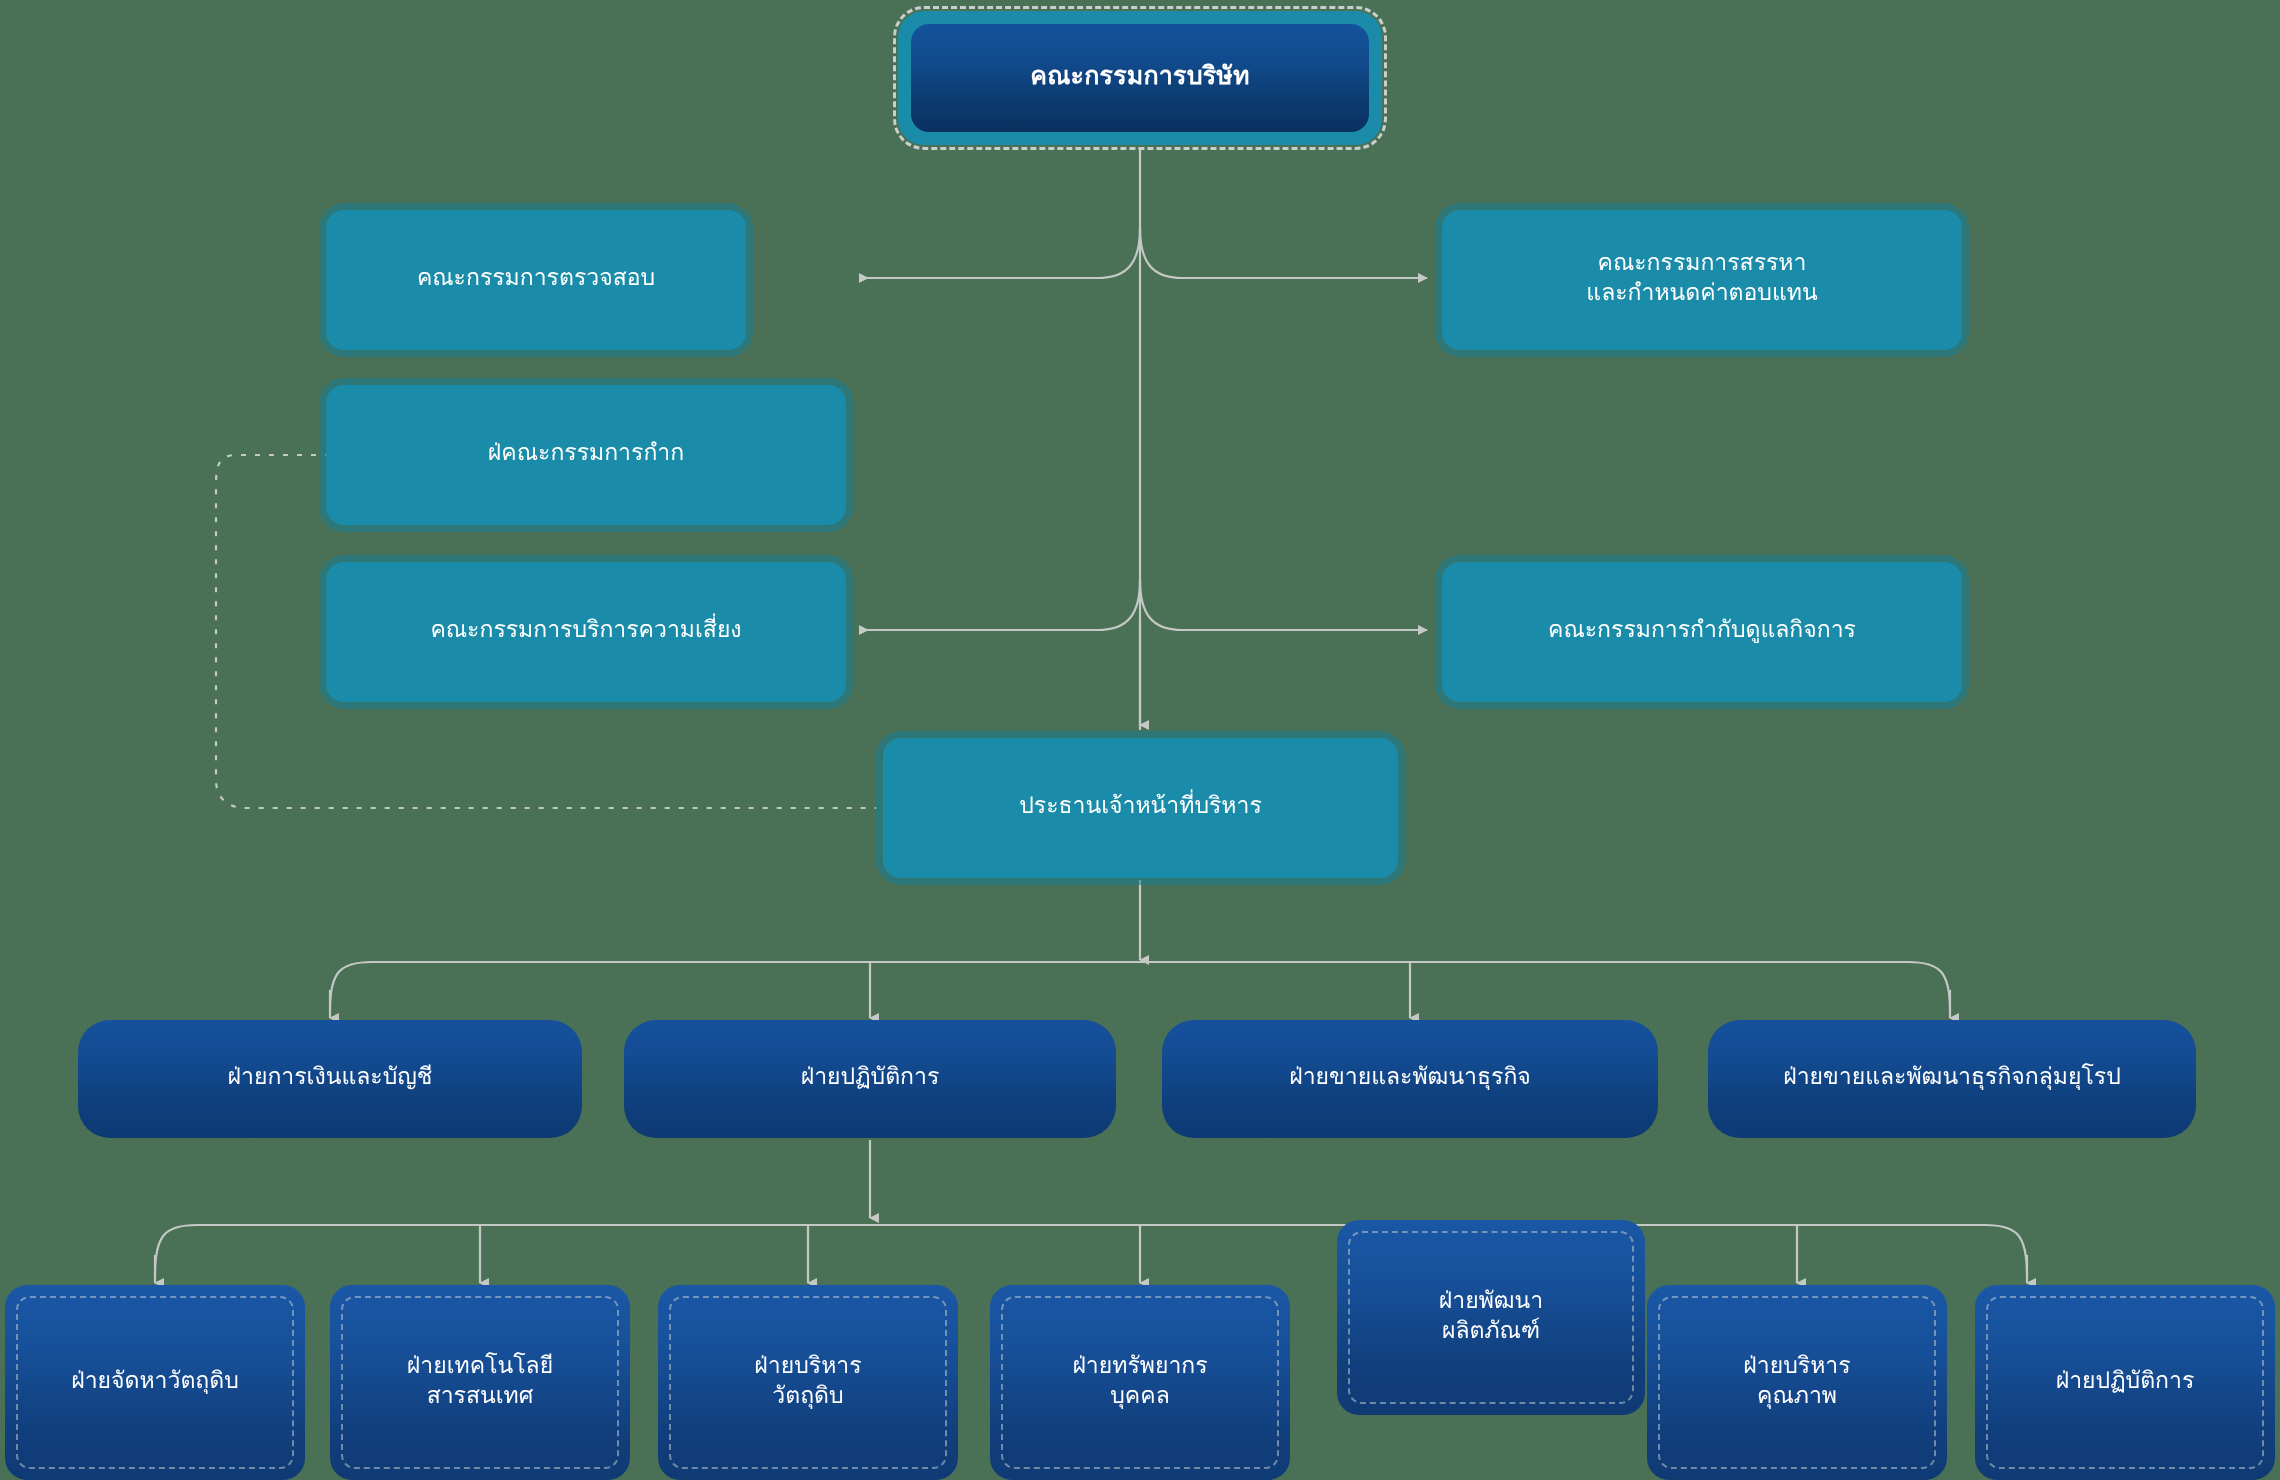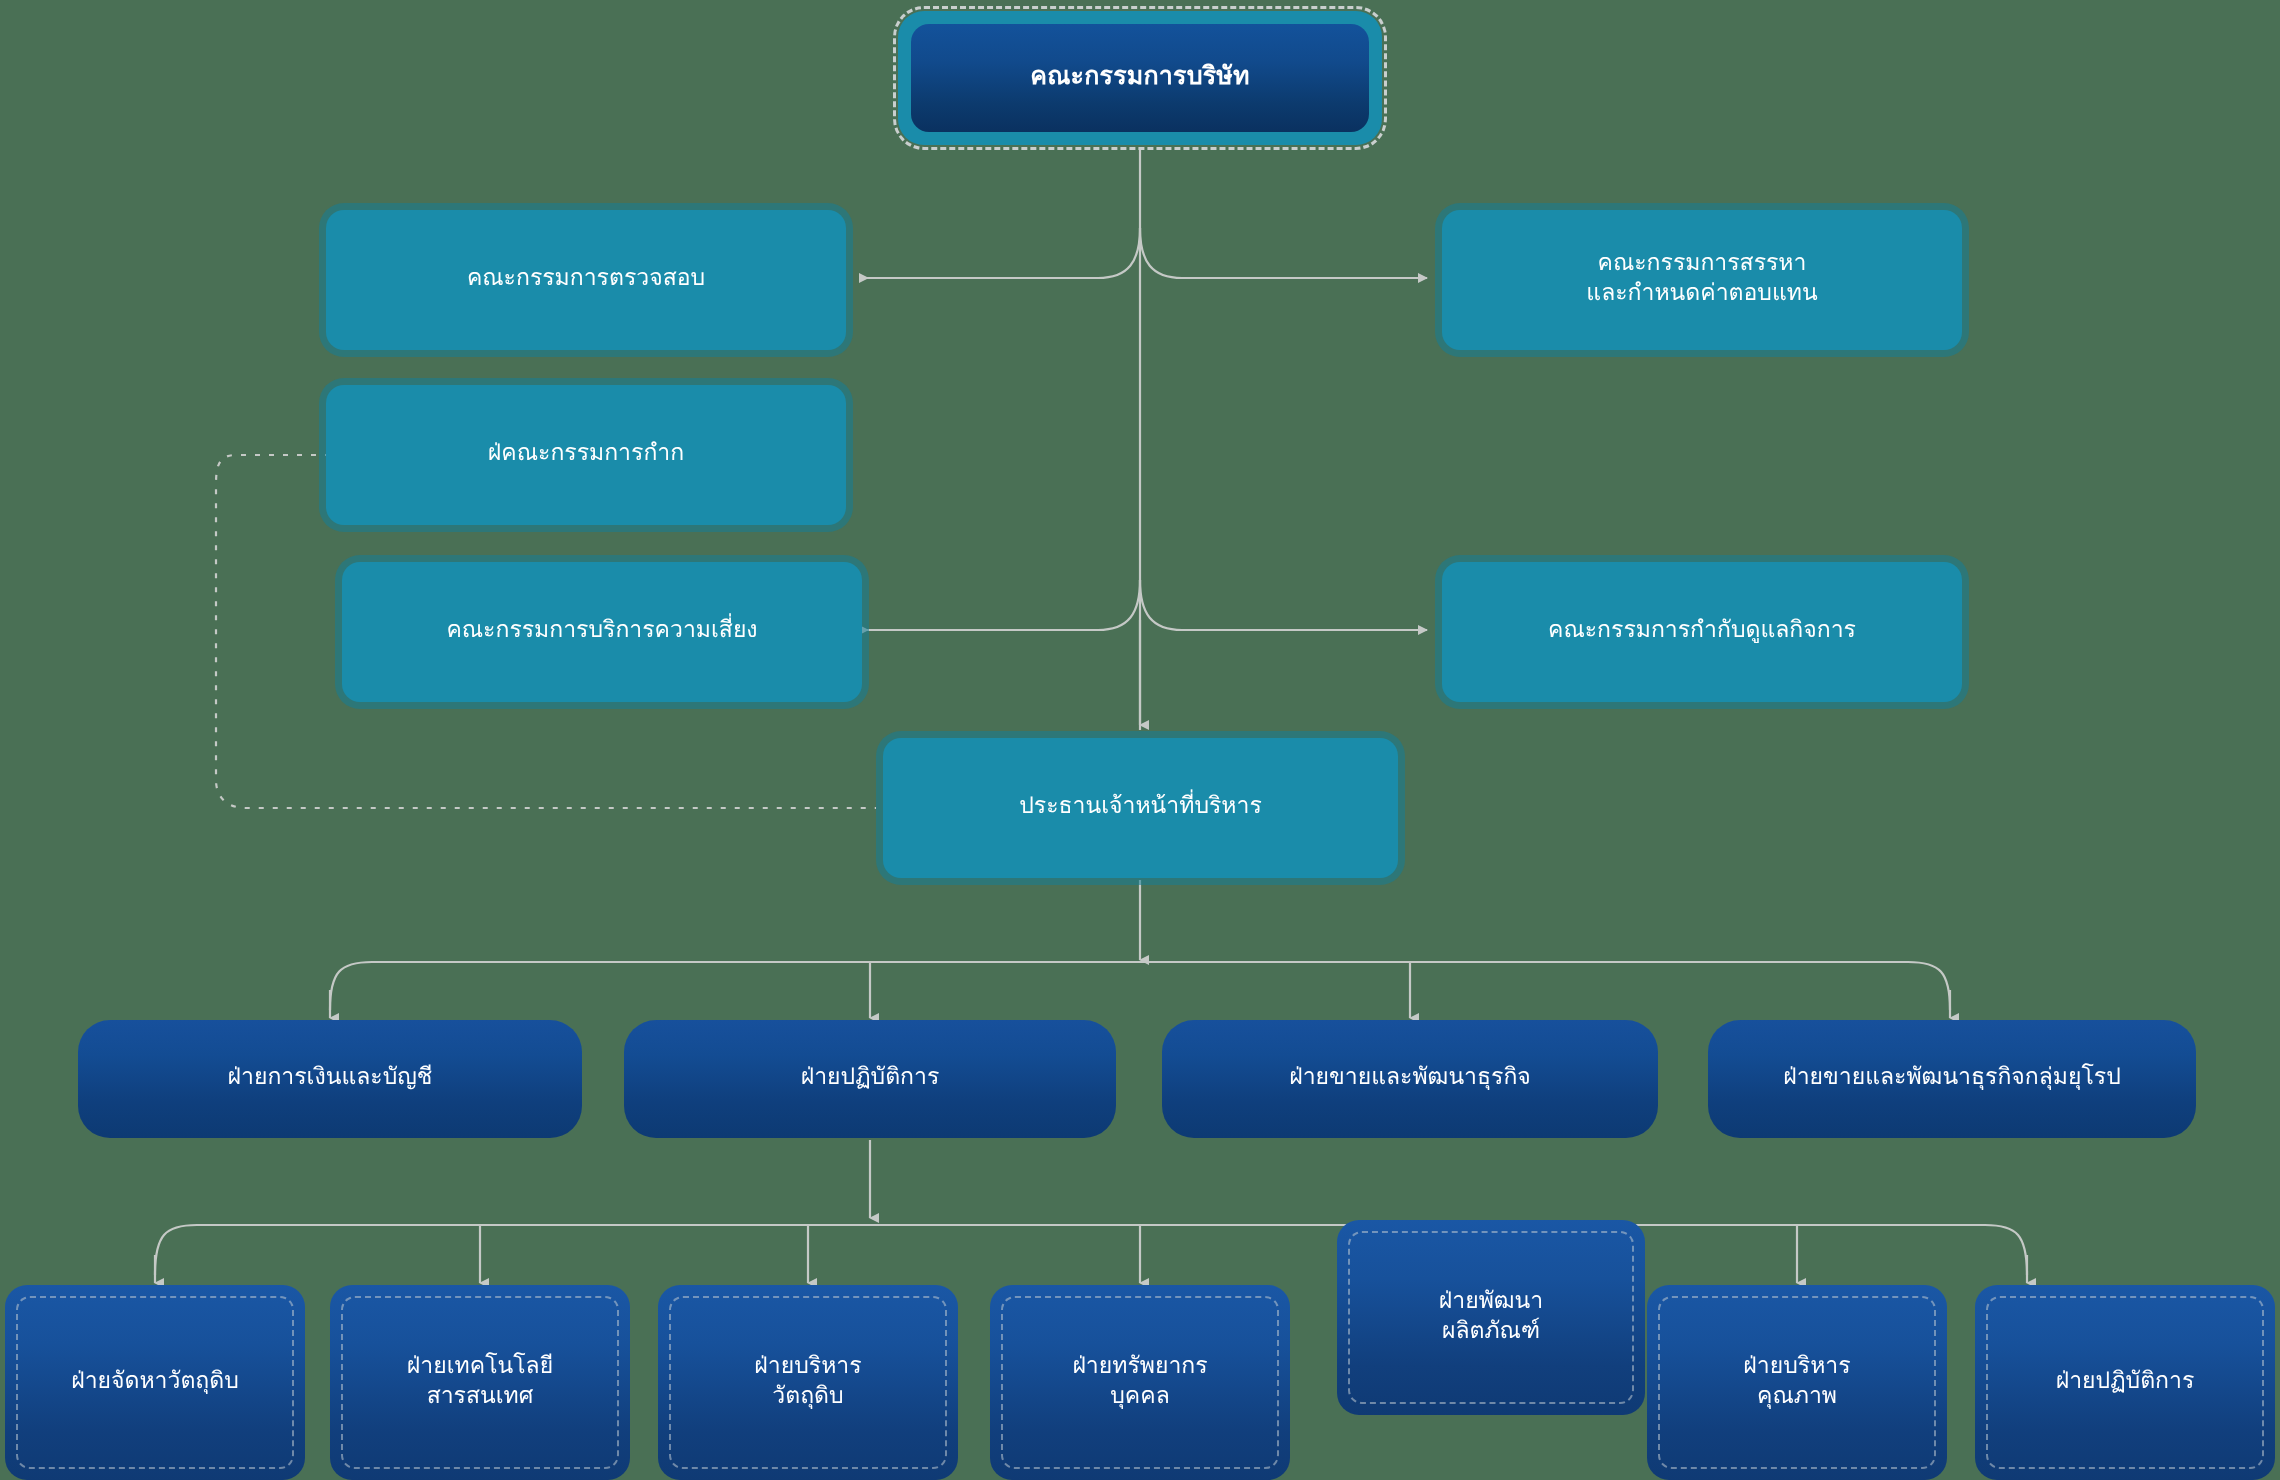--- a/index.html
+++ b/index.html
@@ -153,34 +153,34 @@
       <path d="M1797,1225 L1797,1283" marker-end="url(#arrow-down)"></path>
       <path d="M2027,1255 L2027,1283" marker-end="url(#arrow-down)"></path>
     </g>
   </svg>
 
   <div class="node node-root" style="left:898px; top:11px; width:484px; height:134px;">
     <div class="halo"></div>
     <div class="core">คณะกรรมการบริษัท</div>
   </div>
 
-  <div class="node node-teal" style="left:326px; top:210px; width:520px; height:140px;">
+  <div class="node node-teal" style="left:326px; top:210px; width:420px; height:140px;">
     <span>คณะกรรมการตรวจสอบ</span>
   </div>
 
   <div class="node node-teal" style="left:1442px; top:210px; width:520px; height:140px;justify-content:center;">
     <span>คณะกรรมการสรรหา
 และกำหนดค่าตอบแทน</span>
   </div>
 
   <div class="node node-teal" style="left:326px; top:385px; width:520px; height:140px;">
     <span>ฝ่คณะกรรมการกำก</span>
   </div>
 
-  <div class="node node-teal" style="left:342px; top:562px; width:520px; height:140px;text-align:right;">
+  <div class="node node-teal" style="left:326px; top:562px; width:520px; height:140px;text-align:right;">
     <span>คณะกรรมการบริการความเสี่ยง</span>
   </div>
 
   <div class="node node-teal" style="left:1442px; top:562px; width:520px; height:140px;">
     <span>คณะกรรมการกำกับดูแลกิจการ</span>
   </div>
 
   <div class="node node-teal" style="left:883px; top:738px; width:515px; height:140px;">
     <span>ประธานเจ้าหน้าที่บริหาร</span>
   </div>

